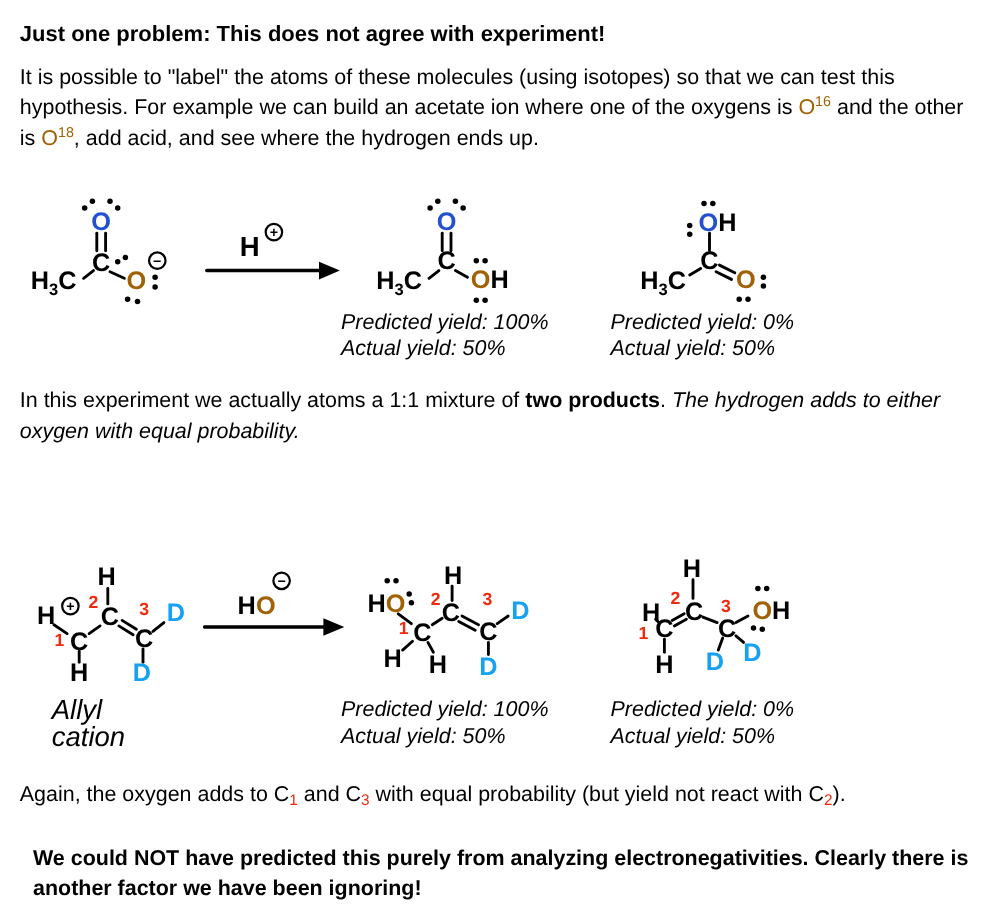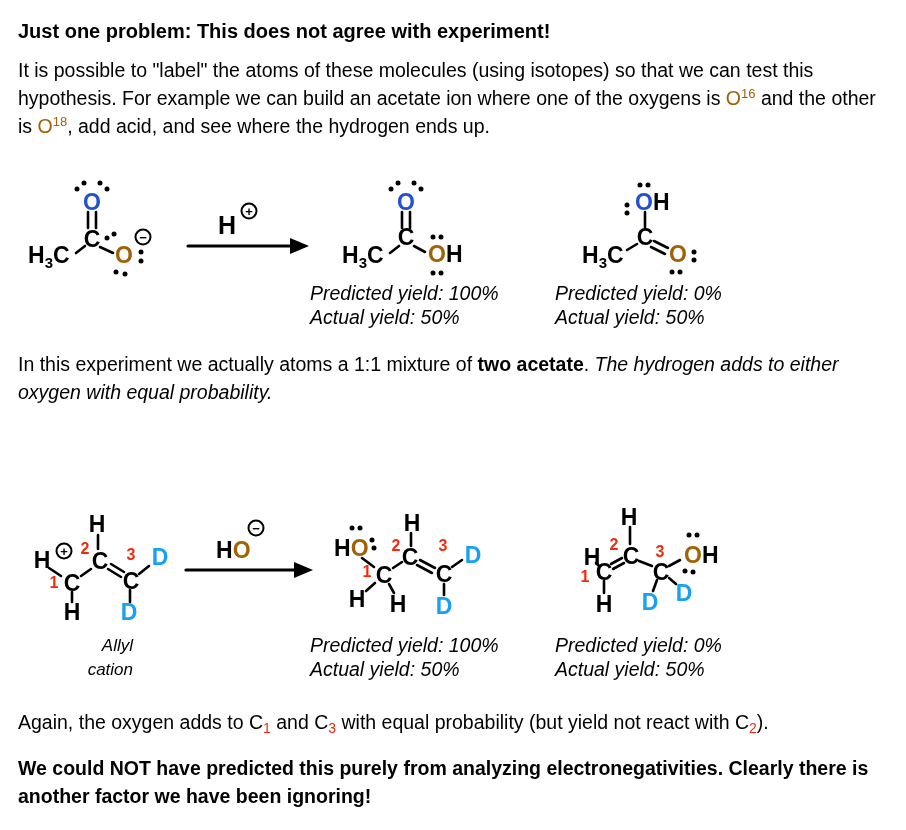--- a/index.html
+++ b/index.html
@@ -17,21 +17,21 @@
   .scheme{position:absolute;left:0;width:906px;}
   .scheme svg{position:absolute;left:0;top:0;}
   .atom{position:absolute;transform:translate(-50%,-50%);font-size:23px;font-weight:700;white-space:nowrap;line-height:1;}
   .grp{position:absolute;font-size:23px;font-weight:700;white-space:nowrap;line-height:1;}
   .s3{font-size:15px;position:relative;top:5px;}
   .num{position:absolute;transform:translate(-50%,-50%);font-size:16px;font-weight:700;color:#f02a0d;line-height:1;}
   .charge{position:absolute;transform:translate(-50%,-50%);width:17px;height:17px;border:2px solid #000;
           border-radius:50%;box-sizing:border-box;display:flex;align-items:center;justify-content:center;
           font-size:13px;font-weight:700;background:transparent;line-height:1;}
   .yield{position:absolute;font-size:19.5px;font-style:italic;line-height:23.5px;white-space:nowrap;}
-  .caption{position:absolute;font-size:17px;font-style:italic;line-height:24px;text-align:right;}
+  .caption{position:absolute;font-size:25px;font-style:italic;line-height:24px;text-align:left;}
   svg line{stroke:#000;stroke-width:2.6;stroke-linecap:round;}
   svg line.arrowline{stroke-width:3.2;}
   svg circle.lp{fill:#000;}
   svg polygon{fill:#000;}
 </style>
 </head>
 <body>
 
 <div class="page">
 
@@ -134,21 +134,21 @@
     <span class="grp" style="left:635px;top:31px;"><span class="blue">O</span><span>H</span></span>
     <span class="atom" style="left:645px;top:77px;">C</span>
     <span class="grp" style="left:582px;top:84px;"><span>H</span><span class="s3">3</span><span>C</span></span>
     <span class="atom red" style="left:678px;top:94px;">O</span>
     <div class="yield" style="left:555px;top:122px;">
       <div>Predicted yield: 0%</div>
       <div>Actual yield: 50%</div>
     </div>
   </div>
 
-  <p class="para" style="top:350px;margin:0;"><span>In this experiment we actually atoms a 1:1 mixture of </span><span class="b">two acetate</span><span>. </span><span class="i">The hydrogen adds to either oxygen with equal probability.</span></p>
+  <p class="para" style="top:350px;margin:0;"><span>In this experiment we actually atoms a 1:1 mixture of </span><span class="b">two products</span><span>. </span><span class="i">The hydrogen adds to either oxygen with equal probability.</span></p>
 
 
   <div class="scheme" style="top:500px;height:205px;">
     <svg width="906" height="205" viewBox="0 0 906 205">
 
       <line x1="98" y1="35" x2="98" y2="49"></line>
       <line x1="49" y1="68" x2="61" y2="76"></line>
       <line x1="81" y1="76" x2="91" y2="69"></line>
       <line x1="108" y1="69" x2="121" y2="77"></line>
       <line x1="111" y1="64" x2="124" y2="72"></line>
@@ -246,15 +246,15 @@
     <span class="atom cyan" style="left:684px;top:93px;">D</span>
     <span class="atom" style="left:604px;top:104px;">H</span>
     <div class="yield" style="left:555px;top:134px;">
       <div>Predicted yield: 0%</div>
       <div>Actual yield: 50%</div>
     </div>
   </div>
 
   <p class="para" style="top:708px;margin:0;"><span>Again, the oxygen adds to C</span><span class="subr">1</span><span> and C</span><span class="subr">3</span><span> with equal probability (but yield not react with C</span><span class="subr">2</span><span>).</span></p>
 
-  <p class="para b" style="top:754px;margin:0;">We could NOT have predicted this purely from analyzing electronegativities. Clearly there is another factor we have been ignoring!</p>
+  <p class="para b" style="top:754px;margin:12px;">We could NOT have predicted this purely from analyzing electronegativities. Clearly there is another factor we have been ignoring!</p>
 
 </div>
 
 </body></html>

